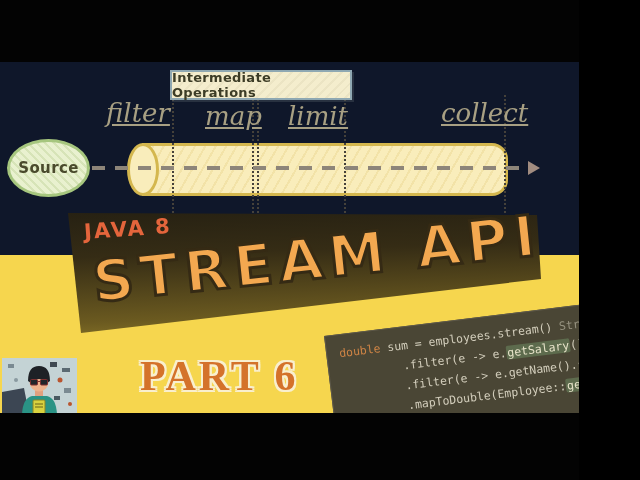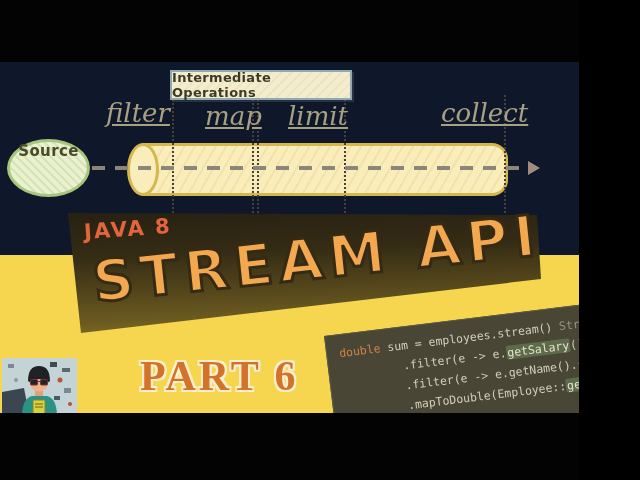--- a/index.html
+++ b/index.html
@@ -31,21 +31,21 @@
     box-sizing:border-box;
     background-image:repeating-linear-gradient(120deg,rgba(215,185,90,.20) 0 2px,transparent 2px 9px);}
   .cyl-cap{position:absolute;left:127px;top:143px;width:32px;height:53px;z-index:4;
     background:#f9edbb;border:3px solid #d4b74e;border-radius:50%;box-sizing:border-box;}
   .dash-line{position:absolute;left:92px;top:166px;width:436px;height:4px;z-index:6;
     background:repeating-linear-gradient(90deg,#8d8579 0 13px,transparent 13px 23px);}
   .start-marker{position:absolute;left:81px;top:163px;width:8px;height:8px;background:#8a7565;z-index:6;}
   .arrow-head{position:absolute;left:528px;top:161px;width:0;height:0;z-index:6;
     border-left:12px solid #a18c80;border-top:7px solid transparent;border-bottom:7px solid transparent;}
 
-  .oval{position:absolute;z-index:6;display:flex;justify-content:center;
+  .oval{position:absolute;z-index:6;display:flex;align-items:center;justify-content:center;
     border-radius:50%;font-size:15px;font-weight:700;letter-spacing:.4px;}
   .oval-source{left:7px;top:139px;width:83px;height:58px;border:3px solid #a6c67e;color:#4a4a2c;
     background:#e9f1cf;box-sizing:border-box;
     background-image:repeating-linear-gradient(45deg,rgba(150,180,100,.22) 0 2px,transparent 2px 6px);}
   .oval-result{left:546px;top:141px;width:90px;height:53px;border:3px solid #9fb0ab;color:#3c4c44;
     background:#c3e4da;box-sizing:border-box;
     background-image:repeating-linear-gradient(45deg,rgba(110,160,150,.30) 0 2px,transparent 2px 6px);}
 
   
   .banner{position:absolute;left:60px;top:205px;width:490px;height:135px;z-index:10;

